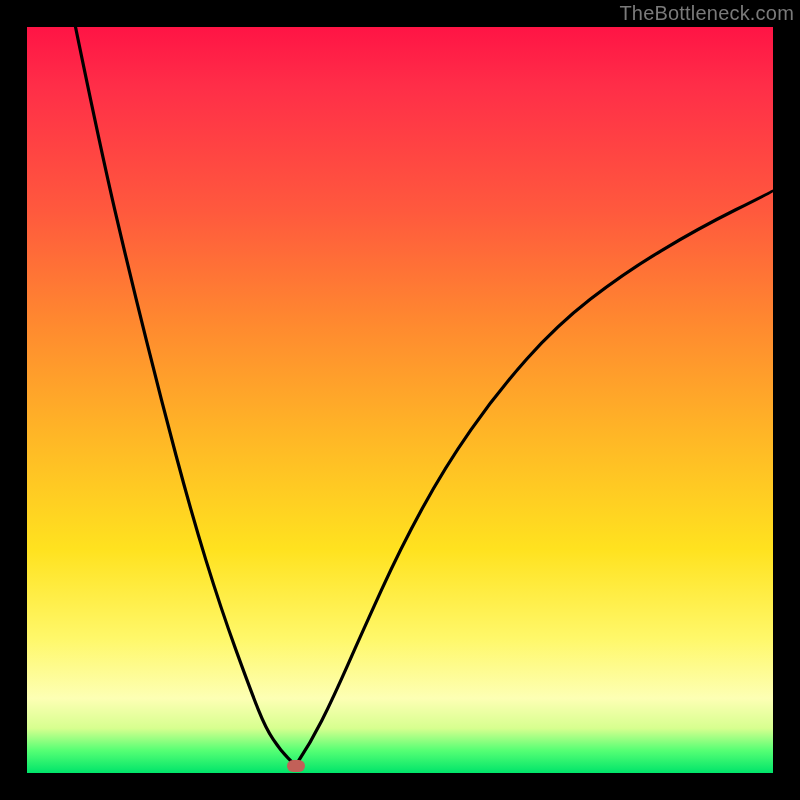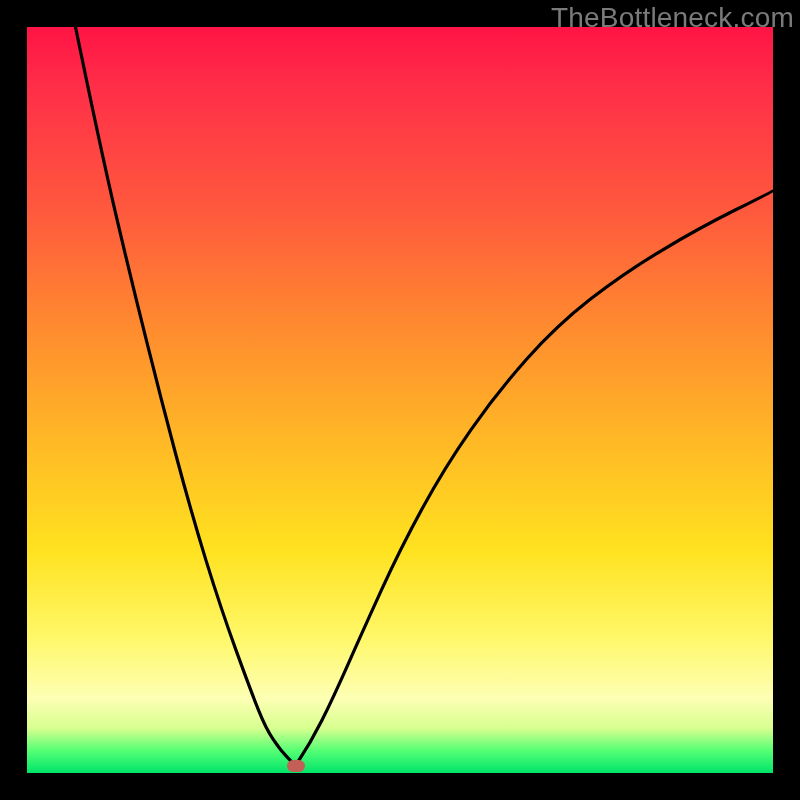--- a/index.html
+++ b/index.html
@@ -37,21 +37,21 @@
       #d7ff8f 94%,
       #55ff74 97%,
       #00e46a 100%
     );
   }
   .watermark {
     position: absolute;
     top: 2px;
     right: 6px;
     color: #7a7a7a;
-    font-size: 28px;
+    font-size: 20px;
     letter-spacing: 0.2px;
     font-weight: 400;
     z-index: 3;
   }
   .curve-svg {
     position: absolute;
     left: 0;
     top: 0;
     width: 746px;
     height: 746px;

